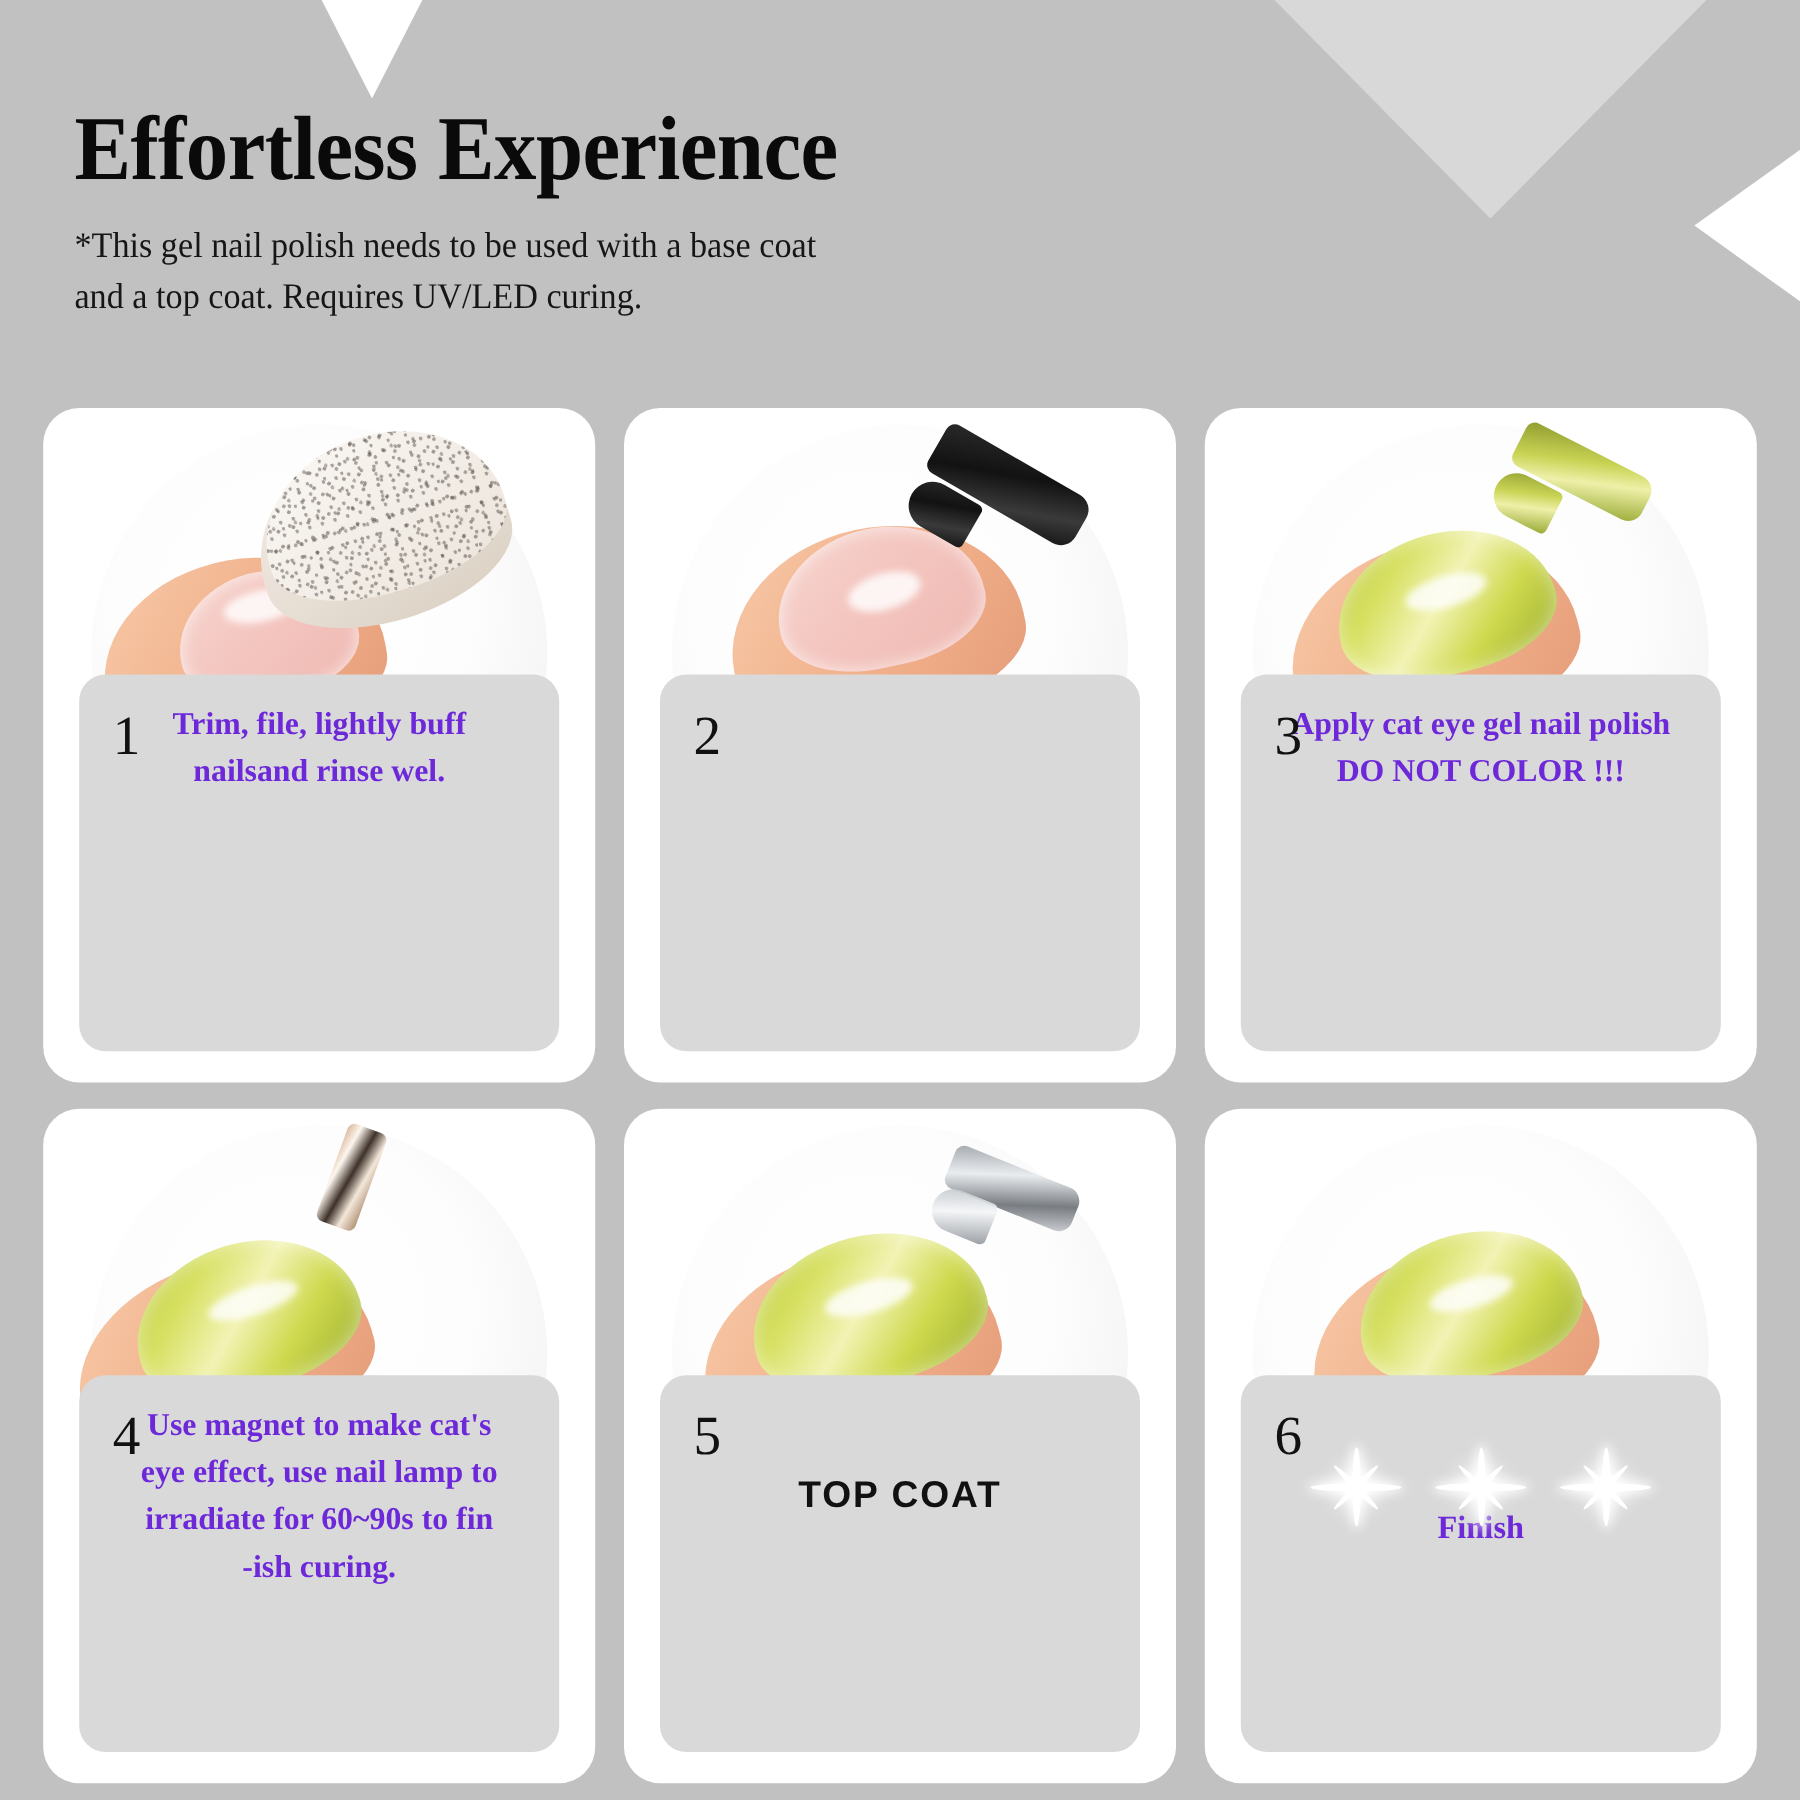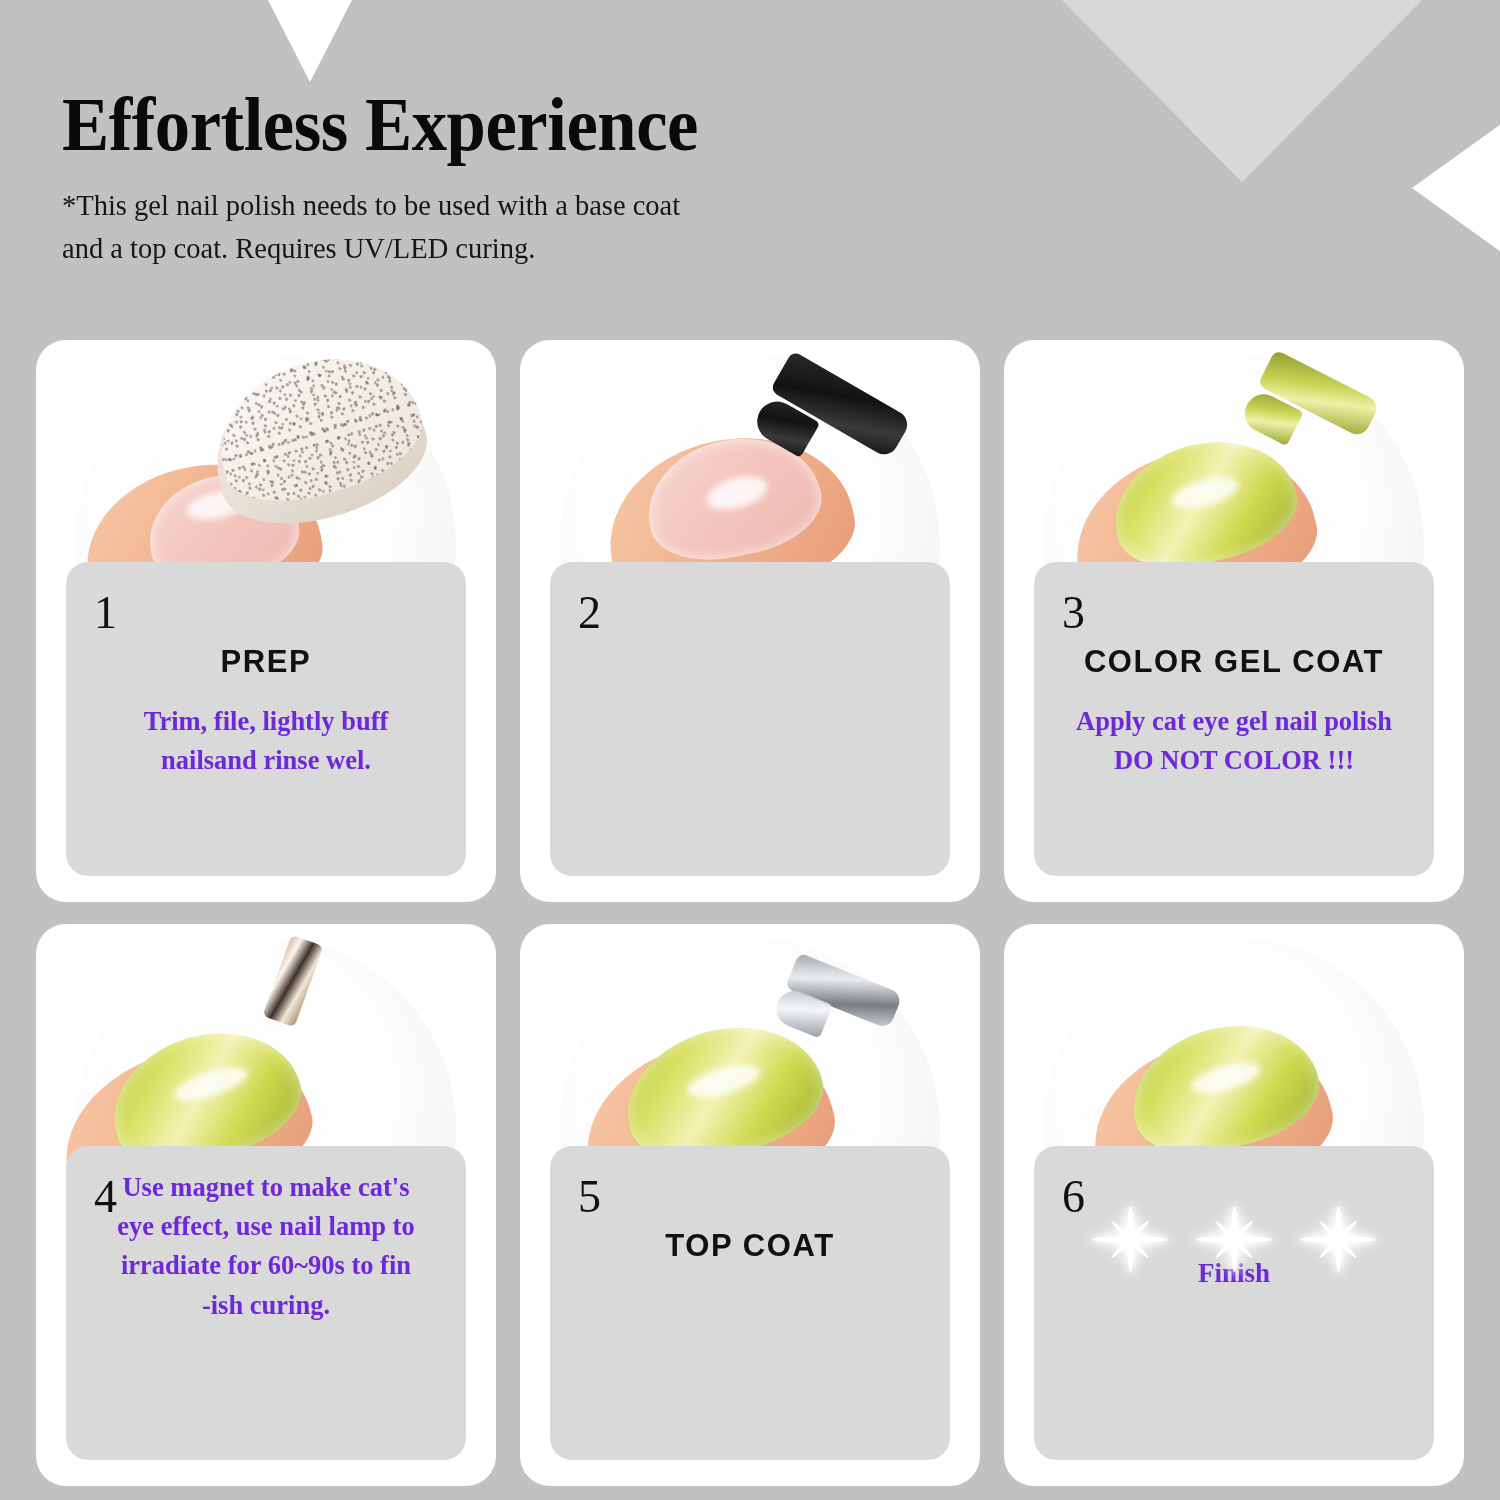--- a/index.html
+++ b/index.html
@@ -312,21 +312,20 @@
     <div class="photo-circle"></div>
     <div class="photo-stage">
       <div class="finger" style="left:48px; top:126px; width:236px; height:150px; transform:rotate(-10deg);"></div>
       <div class="nailplate nail-natural" style="left:112px; top:136px; width:150px; height:104px; transform:rotate(-10deg);"></div>
       <div class="nail-shine" style="left:150px; top:152px; width:64px; height:26px; transform:rotate(-12deg);"></div>
       <div class="buffer" style="left:176px; top:28px; width:212px; height:150px; transform:rotate(-17deg);"></div>
       <div class="buffer-grit" style="left:180px; top:22px; width:204px; height:132px; transform:rotate(-17deg);"></div>
     </div>
     <div class="info-panel">
       <div class="step-number">1</div>
-      <div class="step-title">PREP</div>
       <div class="step-desc">Trim, file, lightly buff
 nailsand rinse wel.</div>
     </div>
   </div>
 
   <div class="step-card">
     <div class="photo-circle"></div>
     <div class="photo-stage">
       <div class="finger" style="left:86px; top:100px; width:246px; height:158px; transform:rotate(-12deg);"></div>
       <div class="nailplate nail-natural" style="left:126px; top:100px; width:174px; height:116px; transform:rotate(-12deg);"></div>
@@ -343,21 +342,20 @@
     <div class="photo-circle"></div>
     <div class="photo-stage">
       <div class="finger" style="left:68px; top:112px; width:242px; height:156px; transform:rotate(-14deg);"></div>
       <div class="nailplate nail-green" style="left:108px; top:104px; width:184px; height:118px; transform:rotate(-14deg);"></div>
       <div class="nail-shine" style="left:166px; top:140px; width:70px; height:26px; transform:rotate(-16deg);"></div>
       <div class="brush brush-green" style="left:256px; top:34px; width:118px; height:40px; transform:rotate(27deg); border-radius:8px 13px 13px 8px;"></div>
       <div class="brush brush-green" style="left:240px; top:58px; width:54px; height:38px; transform:rotate(27deg); border-radius:24px 6px 6px 24px;"></div>
     </div>
     <div class="info-panel">
       <div class="step-number">3</div>
-      <div class="step-title">COLOR GEL COAT</div>
       <div class="step-desc">Apply cat eye gel nail polish
 DO NOT COLOR !!!</div>
     </div>
   </div>
 
   <div class="step-card">
     <div class="photo-circle"></div>
     <div class="photo-stage">
       <div class="magnet" style="left:240px; top:14px; width:34px; height:86px; transform:rotate(20deg);"></div>
       <div class="finger" style="left:24px; top:128px; width:250px; height:150px; transform:rotate(-16deg);"></div>

